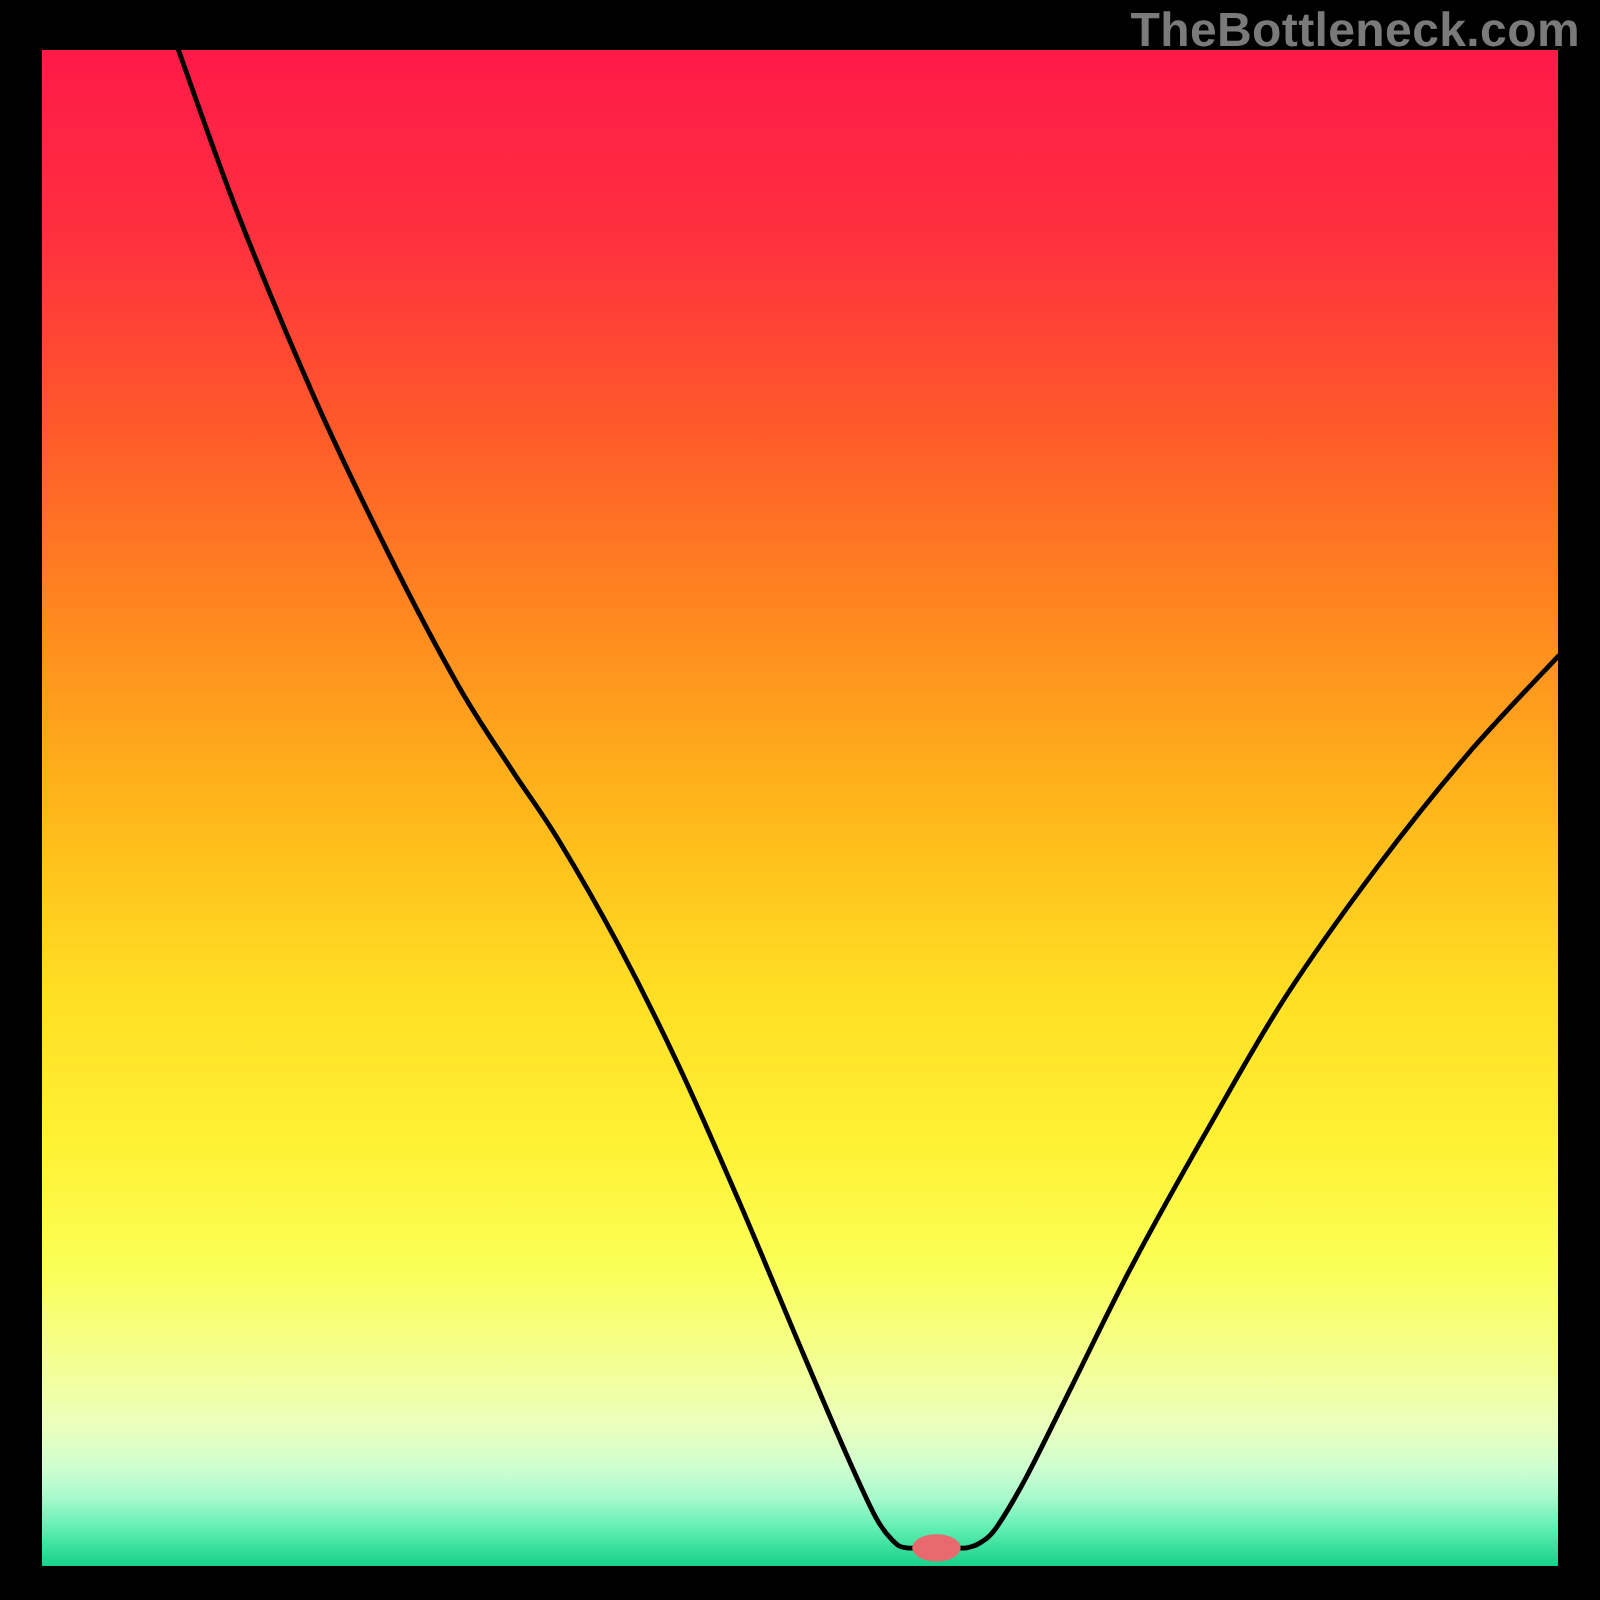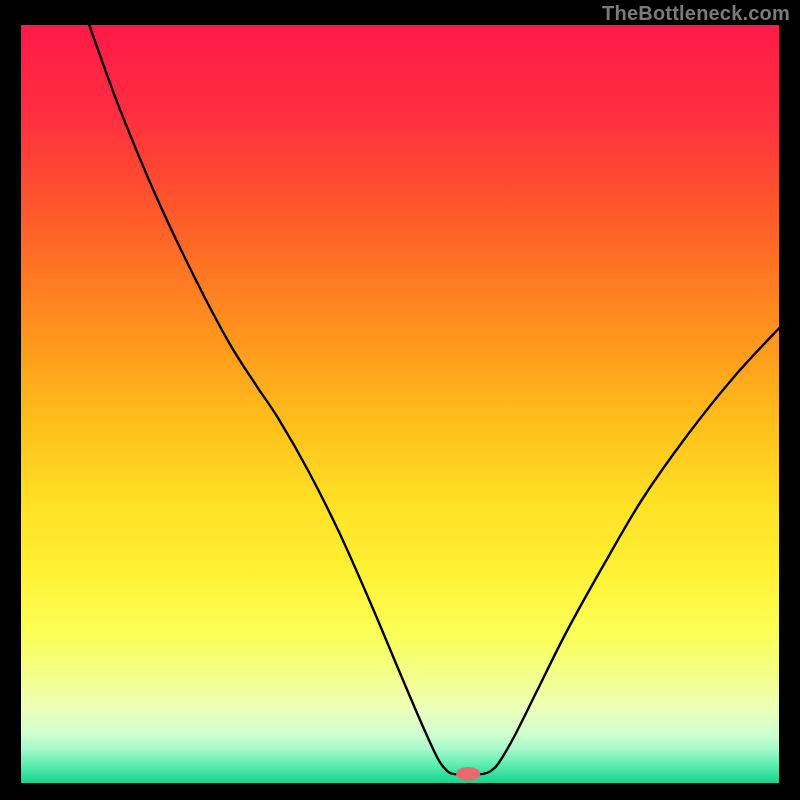--- a/index.html
+++ b/index.html
@@ -8,21 +8,21 @@
     width: 800px;
     height: 800px;
     background: #000;
     overflow: hidden;
   }
   .watermark {
     position: absolute;
     top: 2px;
     right: 10px;
     font-family: Arial, Helvetica, sans-serif;
-    font-size: 20px;
+    font-size: 24px;
     font-weight: bold;
     color: #7a7a7a;
     z-index: 10;
     letter-spacing: 0.2px;
   }
   .plot-frame {
     position: absolute;
     left: 21px;
     top: 25px;
     width: 758px;

